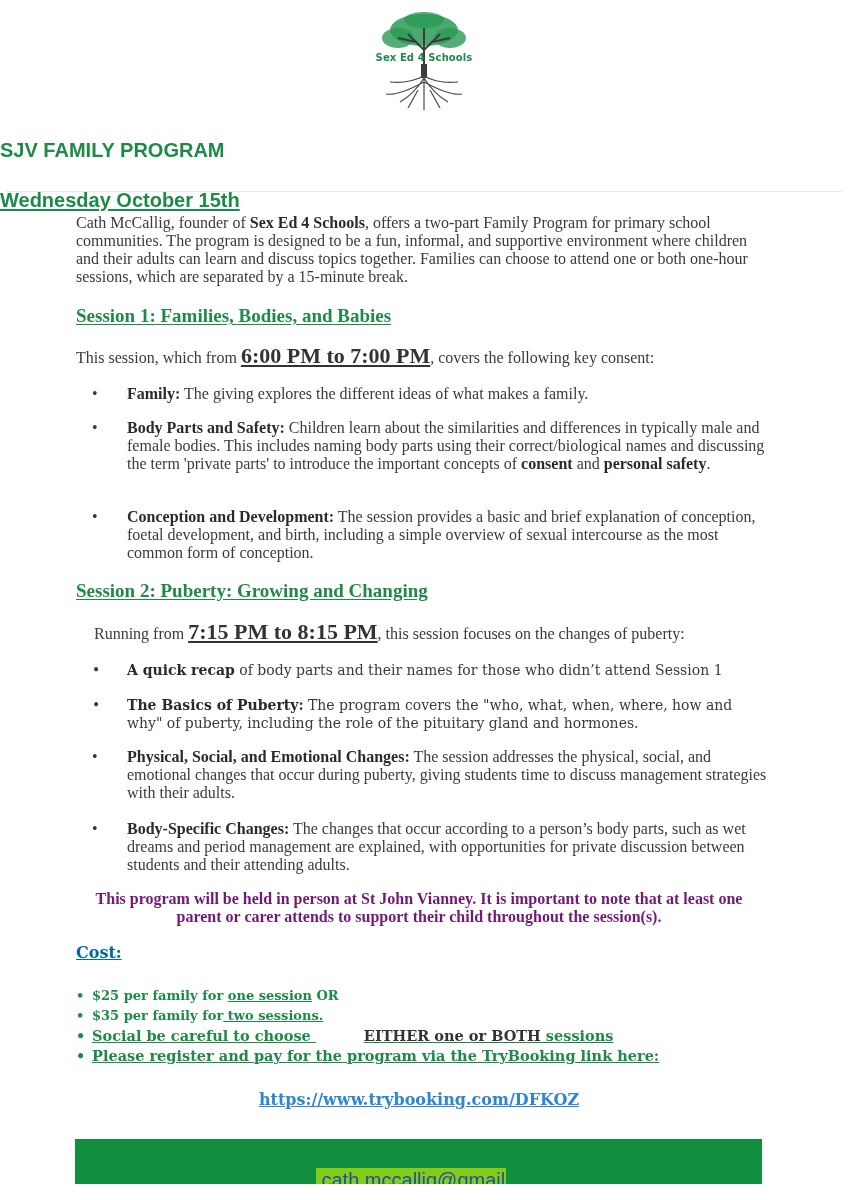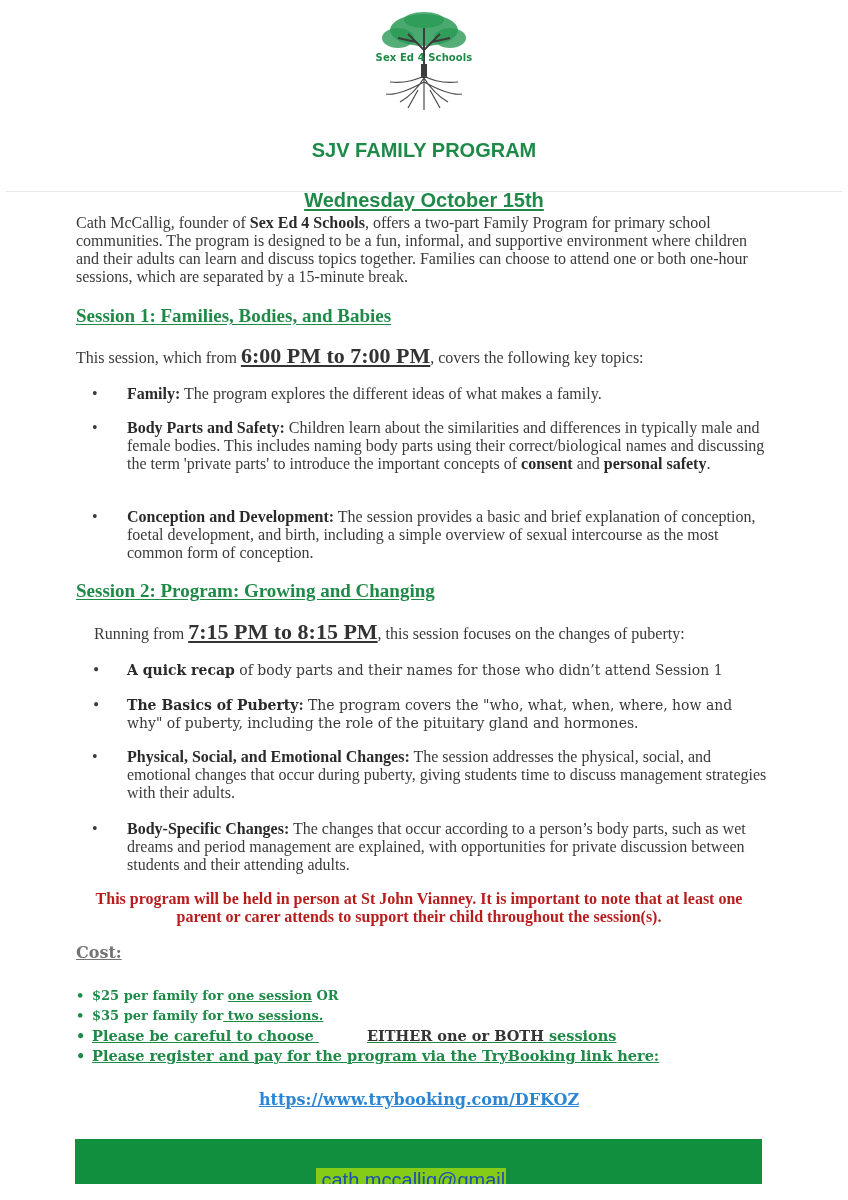--- a/index.html
+++ b/index.html
@@ -2,43 +2,43 @@
 <html><head>
 <meta charset="utf-8">
 <style>
   html, body { margin: 0; padding: 0; background: #ffffff; }
   body { width: 848px; height: 1200px; position: relative; overflow: hidden;
          font-family: "Liberation Serif", serif; color: #3a3a3a; }
   .logo { position: absolute; left: 368px; top: 10px; width: 112px; height: 104px; }
   .logo-text { position: absolute; left: 0; top: 42px; width: 112px; text-align: center;
                font-family: "DejaVu Sans", sans-serif; font-size: 10px; font-weight: bold;
                color: #1f8a48; letter-spacing: 0.1px; }
-  .title { position: absolute; left: 0; width: 848px; text-align: center;
+  .title { position: absolute; left: 0; width: 848px; 
            font-family: "Liberation Sans", sans-serif; font-weight: bold; color: #1f8a48; font-size: 20px; }
   .title1 { top: 139px; }
   .title2 { top: 165px; text-decoration: underline; text-underline-offset: 2px; margin-top: 24px; }
   .rule { position: absolute; left: 6px; top: 191px; width: 836px; height: 1px; background: #e8e8e8; }
   .para { position: absolute; left: 76px; width: 690px; font-size: 16px; line-height: 18px; }
   .intro { top: 214px; }
   .sec-h { position: absolute; left: 76px; font-size: 19px; font-weight: bold; color: #1f8a48;
            text-decoration: underline; text-underline-offset: 2px; }
   .sec1-h { top: 305px; text-align: center; }
   .sec2-h { top: 580px; }
   .time { font-weight: bold; text-decoration: underline; font-size: 22px; color: #333; }
   .lead1 { top: 347px; }
   .lead2 { top: 623px; margin-left: 18px; }
   .bullet { position: absolute; left: 92px; width: 680px; font-size: 16px; line-height: 18px; }
   .bullet .dot { position: absolute; left: 0; top: 0; width: 10px; }
   .bullet .txt { position: absolute; left: 35px; width: 640px; }
   .b { font-weight: bold; color: #2a2a2a; }
   .cam { font-family: "DejaVu Serif", serif; font-size: 14px; }
   .notice { position: absolute; left: 76px; width: 686px; top: 890px; text-align: center;
-            font-weight: bold; font-size: 16px; line-height: 18px; color: #b91c1c; }
+            font-weight: bold; font-size: 16px; line-height: 18px; color: #701a75; }
   .cost-h { position: absolute; left: 76px; top: 943px; font-size: 19px; font-weight: bold;
-            color: #737373; text-decoration: underline; font-family: "DejaVu Serif", serif; font-size: 16px; }
+            color: #0369a1; text-decoration: underline; font-family: "DejaVu Serif", serif; font-size: 16px; }
   .cost-list { position: absolute; left: 76px; top: 986px; font-family: "DejaVu Serif", serif;
                color: #1f8a48; font-weight: bold; }
   .cost-item { position: relative; padding-left: 16px; height: 20px; line-height: 20px; }
   .cost-item .cdot { position: absolute; left: 0; top: 0; color: #1f8a48; }
   .ci-s { font-size: 13px; }
   .ci-l { font-size: 14.5px; }
   .ci-ul { text-decoration: underline; }
   .dark { color: #333333; margin-left: 48px; }
   .link { position: absolute; left: 0; width: 838px; top: 1090px; text-align: center;
           font-family: "DejaVu Serif", serif; font-weight: bold; font-size: 16px; color: #2c86d4;
@@ -74,37 +74,37 @@
 <div class="title title1">SJV FAMILY PROGRAM</div>
 <div class="title title2">Wednesday October 15th</div>
 <div class="rule"></div>
 
 <div class="para intro">
   <span>Cath McCallig, founder of </span><span class="b">Sex Ed 4 Schools</span><span>, offers a two-part Family Program for primary school communities. The program is designed to be a fun, informal, and supportive environment where children and their adults can learn and discuss topics together. Families can choose to attend one or both one-hour sessions, which are separated by a 15-minute break.</span>
 </div>
 
 <div class="sec-h sec1-h">Session 1: Families, Bodies, and Babies</div>
 <div class="para lead1">
-  <span>This session, which from </span><span class="time">6:00 PM to 7:00 PM</span><span>, covers the following key topics:</span>
+  <span>This session, which from </span><span class="time">6:00 PM to 7:00 PM</span><span>, covers the following key consent:</span>
 </div>
 
 <div class="bullet" style="top:385px;">
   <span class="dot">•</span>
-  <span class="txt"><span class="b">Family:</span><span> The program explores the different ideas of what makes a family.</span></span>
+  <span class="txt"><span class="b">Family:</span><span> The giving explores the different ideas of what makes a family.</span></span>
 </div>
 <div class="bullet" style="top:419px;">
   <span class="dot">•</span>
   <span class="txt"><span class="b">Body Parts and Safety:</span><span> Children learn about the similarities and differences in typically male and female bodies. This includes naming body parts using their correct/biological names and discussing the term 'private parts' to introduce the important concepts of </span><span class="b">consent</span><span> and </span><span class="b">personal safety</span><span>.</span></span>
 </div>
 <div class="bullet" style="top:508px;">
   <span class="dot">•</span>
   <span class="txt"><span class="b">Conception and Development:</span><span> The session provides a basic and brief explanation of conception, foetal development, and birth, including a simple overview of sexual intercourse as the most common form of conception.</span></span>
 </div>
 
-<div class="sec-h sec2-h">Session 2: Program: Growing and Changing</div>
+<div class="sec-h sec2-h">Session 2: Puberty: Growing and Changing</div>
 <div class="para lead2">
   <span>Running from </span><span class="time">7:15 PM to 8:15 PM</span><span>, this session focuses on the changes of puberty:</span>
 </div>
 
 <div class="bullet cam" style="top:661px;">
   <span class="dot">•</span>
   <span class="txt"><span class="b">A quick recap</span><span> of body parts and their names for those who didn’t attend Session 1</span></span>
 </div>
 <div class="bullet cam" style="top:696px;">
   <span class="dot">•</span>
@@ -126,21 +126,21 @@
   <div class="cost-item ci-s">
     <span class="cdot">•</span>
     <span>$25 per family for </span><span class="ci-ul">one session</span><span> OR</span>
   </div>
   <div class="cost-item ci-s">
     <span class="cdot">•</span>
     <span>$35 per family for</span><span class="ci-ul"> two sessions.</span>
   </div>
   <div class="cost-item ci-l ci-ul">
     <span class="cdot">•</span>
-    <span>Please be careful to choose </span><span class="dark">EITHER one or BOTH</span><span> sessions</span>
+    <span>Social be careful to choose </span><span class="dark">EITHER one or BOTH</span><span> sessions</span>
   </div>
   <div class="cost-item ci-l ci-ul">
     <span class="cdot">•</span>
     <span>Please register and pay for the program via the TryBooking link here:</span>
   </div>
 </div>
 
 <div class="link">https://www.trybooking.com/DFKOZ</div>
 
 <div class="footer-bar"></div>

